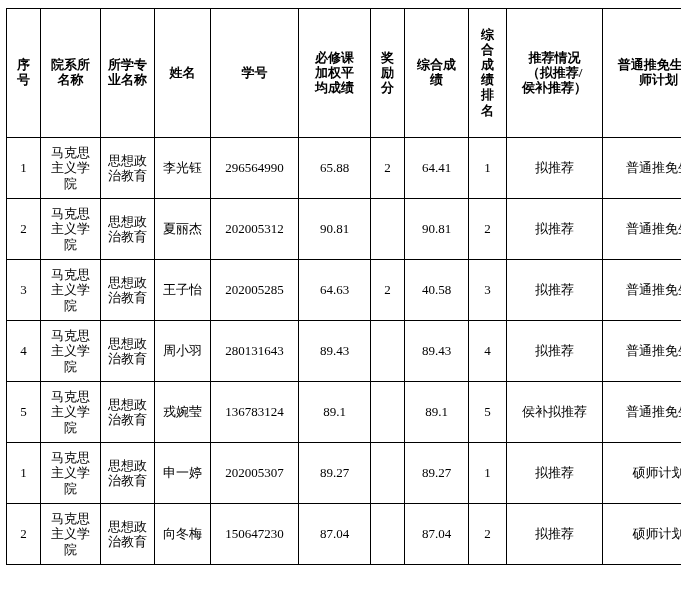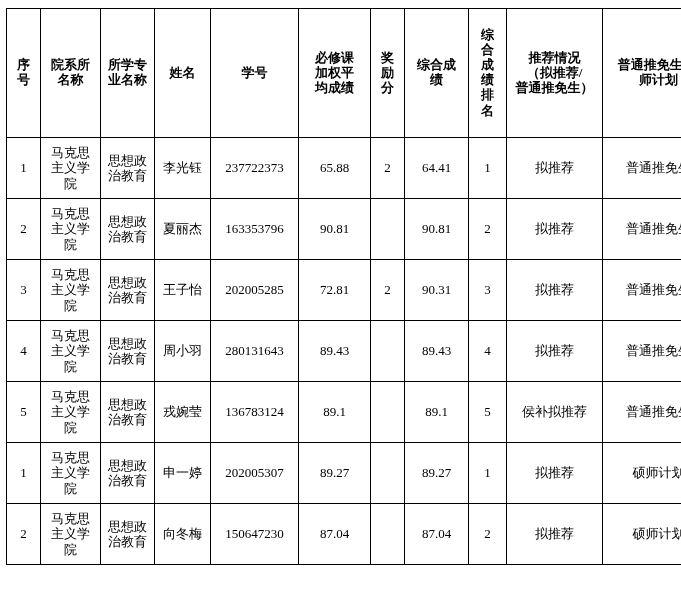--- a/index.html
+++ b/index.html
@@ -99,21 +99,21 @@
       <tr class="head">
         <td class="vert"><span class="vtext"><span class="two-line">序</span><span class="two-line">号</span></span></td>
         <td><span class="vtext"><span class="two-line">院系所</span><span class="two-line">名称</span></span></td>
         <td><span class="vtext"><span class="two-line">所学专</span><span class="two-line">业名称</span></span></td>
         <td><span class="vtext"><span class="two-line">姓名</span></span></td>
         <td><span class="vtext"><span class="two-line">学号</span></span></td>
         <td><span class="vtext"><span class="two-line">必修课</span><span class="two-line">加权平</span><span class="two-line">均成绩</span></span></td>
         <td class="vert"><span class="vtext"><span class="two-line">奖</span><span class="two-line">励</span><span class="two-line">分</span></span></td>
         <td><span class="vtext"><span class="two-line">综合成</span><span class="two-line">绩</span></span></td>
         <td class="vert"><span class="vtext"><span class="two-line">综</span><span class="two-line">合</span><span class="two-line">成</span><span class="two-line">绩</span><span class="two-line">排</span><span class="two-line">名</span></span></td>
-        <td><span class="vtext"><span class="two-line">推荐情况</span><span class="two-line">（拟推荐/</span><span class="two-line">普通推免生）</span></span></td>
+        <td><span class="vtext"><span class="two-line">推荐情况</span><span class="two-line">（拟推荐/</span><span class="two-line">侯补推荐）</span></span></td>
         <td><span class="vtext"><span class="two-line">普通推免生/硕</span><span class="two-line">师计划</span></span></td>
       </tr>
     </thead>
     <tbody id="table-body">
         <tr class="data">
           <td>
             <span class="cellwrap">
               <span class="two-line">1</span>
             </span>
           </td>
@@ -130,21 +130,21 @@
               <span class="two-line">治教育</span>
             </span>
           </td>
           <td>
             <span class="cellwrap">
               <span class="two-line">李光钰</span>
             </span>
           </td>
           <td>
             <span class="cellwrap">
-              <span class="two-line">237722373</span>
+              <span class="two-line">296564990</span>
             </span>
           </td>
           <td>
             <span class="cellwrap">
               <span class="two-line">65.88</span>
             </span>
           </td>
           <td>
             <span class="cellwrap">
               <span class="two-line">2</span>
@@ -190,21 +190,21 @@
               <span class="two-line">治教育</span>
             </span>
           </td>
           <td>
             <span class="cellwrap">
               <span class="two-line">夏丽杰</span>
             </span>
           </td>
           <td>
             <span class="cellwrap">
-              <span class="two-line">163353796</span>
+              <span class="two-line">202005312</span>
             </span>
           </td>
           <td>
             <span class="cellwrap">
               <span class="two-line">90.81</span>
             </span>
           </td>
           <td>
             <span class="cellwrap">
               <span class="two-line"></span>
@@ -255,31 +255,31 @@
               <span class="two-line">王子怡</span>
             </span>
           </td>
           <td>
             <span class="cellwrap">
               <span class="two-line">202005285</span>
             </span>
           </td>
           <td>
             <span class="cellwrap">
-              <span class="two-line">72.81</span>
+              <span class="two-line">64.63</span>
             </span>
           </td>
           <td>
             <span class="cellwrap">
               <span class="two-line">2</span>
             </span>
           </td>
           <td>
             <span class="cellwrap">
-              <span class="two-line">90.31</span>
+              <span class="two-line">40.58</span>
             </span>
           </td>
           <td>
             <span class="cellwrap">
               <span class="two-line">3</span>
             </span>
           </td>
           <td>
             <span class="cellwrap">
               <span class="two-line">拟推荐</span>

